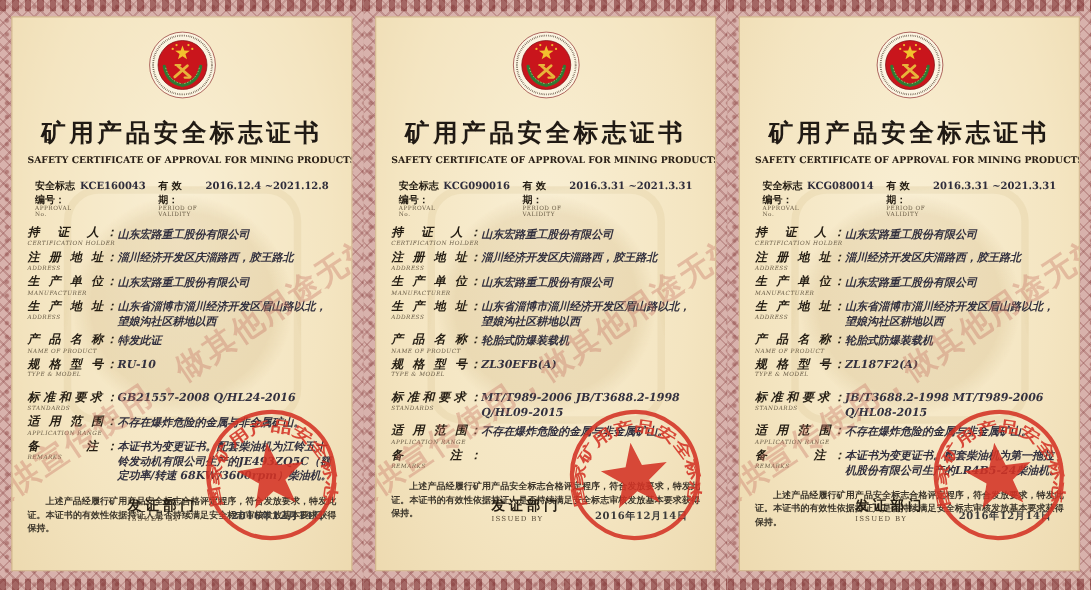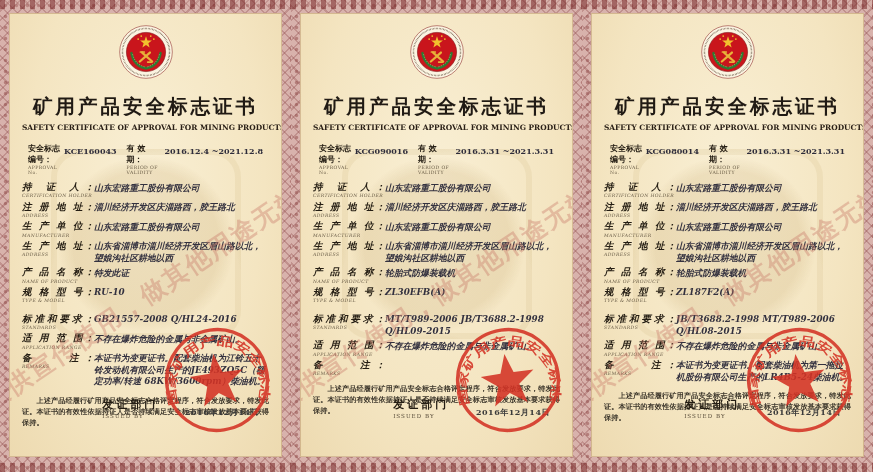--- a/index.html
+++ b/index.html
@@ -56,21 +56,21 @@
   .title {
     margin-top:9px; text-align:center; font-size:19.5px; font-weight:bold;
     letter-spacing:3px; color:#201a14; white-space:nowrap;
   }
   .subtitle {
     text-align:center; font-size:7.4px; font-weight:bold; color:#2a2017;
     margin-top:3px; letter-spacing:0; white-space:nowrap;
   }
 
   
-  .apr { display:flex; margin-top:11px; padding-left:6px; align-items:center; }
+  .apr { display:flex; margin-top:11px; padding-left:6px; align-items:flex-start; }
   .apr .lab2 { font-weight:bold; font-size:8px; color:#231c12; }
   .apr .en { display:block; font-size:4.6px; color:#6b5e48; font-weight:normal; letter-spacing:.4px; }
   .apr .v { font-size:8px; font-weight:600; color:#2e2c3a; margin:0 6px 16px 2px; white-space:nowrap; }
   .apr .validity-lab { margin-left:4px; }
 
   
   .rows { margin-top:7px; }
   .row { display:flex; margin-bottom:3.2px; align-items:flex-start;font-style:italic; }
   .lab { flex:0 0 72px; }
   .lab .zh {

